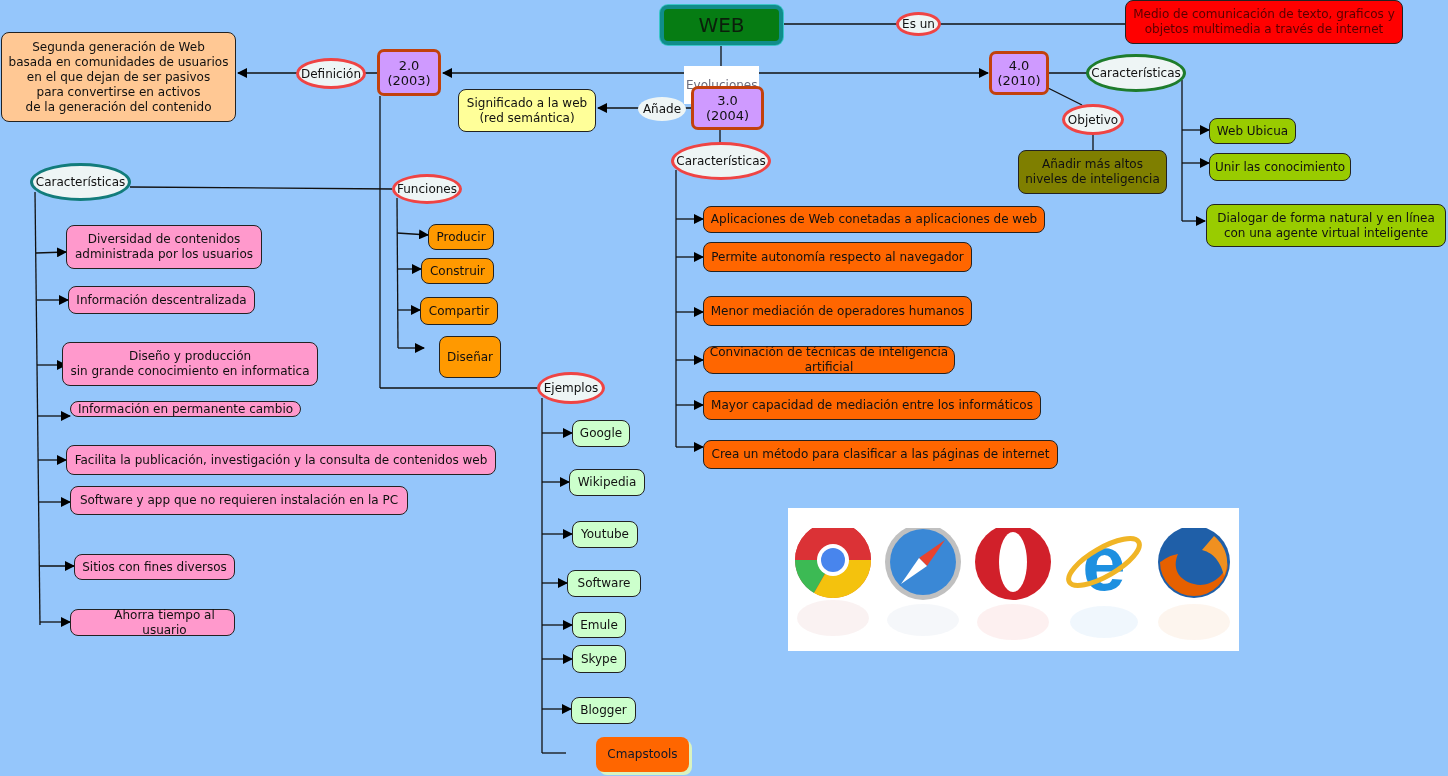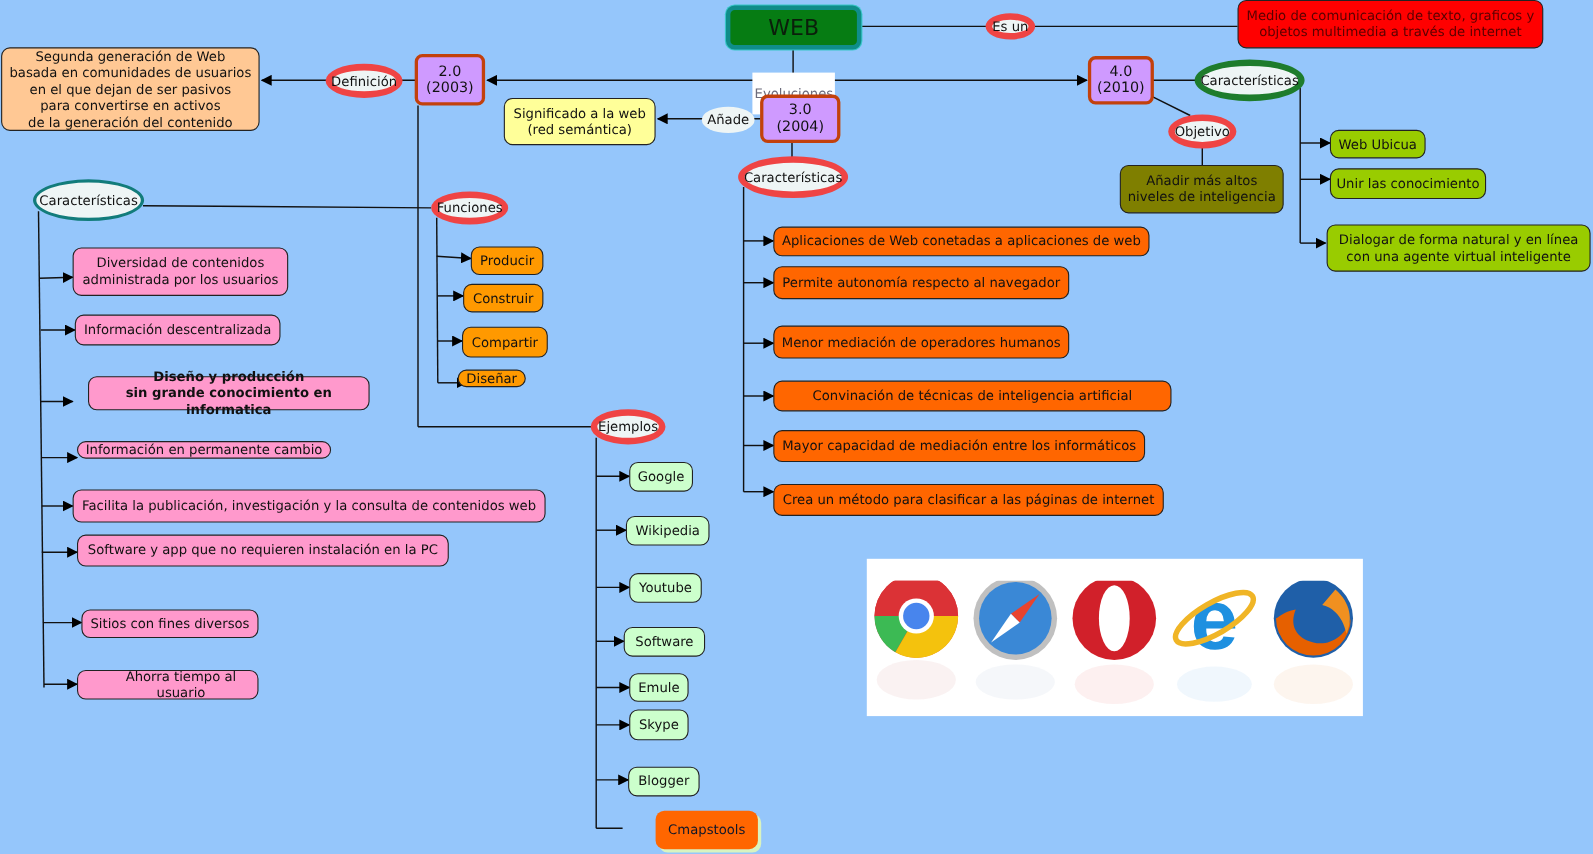--- a/index.html
+++ b/index.html
@@ -2,21 +2,21 @@
 <html><head>
 <meta charset="utf-8">
 <style>
   html, body { margin:0; padding:0; }
   body { width:1448px; height:776px; background:#95c6fb; position:relative; overflow:hidden;
          font-family:"DejaVu Sans", sans-serif; font-size:12px; color:#111; }
   #lines { position:absolute; left:0; top:0; width:1448px; height:776px; }
   .node { position:absolute; box-sizing:border-box; display:flex; align-items:center; justify-content:center;
           text-align:center; white-space:pre-line; line-height:15px; border:1px solid #222; border-radius:8px; }
   .ell { position:absolute; box-sizing:border-box; display:flex; align-items:center; justify-content:center;
-         background:#eef5f5; border:6px solid #ef4444; border-radius:50%; font-size:12px; white-space:nowrap; }
+         background:#eef5f5; border:3px solid #ef4444; border-radius:50%; font-size:12px; white-space:nowrap; }
   .web { background:#067c13; border:4px solid #0f8d8a; border-radius:8px; font-size:20px; color:#0b1f0b;
          box-shadow:0 0 0 1px #39c5c8; }
   .ver { background:#cf9aff; border:3px solid #c2410c; border-radius:7px; font-size:13px; }
   .peach { background:#ffc894; }
   .red { background:#ff0000; color:#5a0000; }
   .yellow { background:#ffff99; }
   .olive { background:#7f7f00; color:#111; }
   .lime { background:#99cc00; }
   .pink { background:#ff99cc; }
   .orange2 { background:#ff9900; }
@@ -109,71 +109,71 @@
 <div class="evo" style="left:684px;top:66px;">Evoluciones</div>
 
 <div class="node ver" style="left:377px;top:49px;width:64px;height:47px;">2.0
 (2003)</div>
 <div class="node ver" style="left:691px;top:86px;width:73px;height:44px;">3.0
 (2004)</div>
 <div class="node ver" style="left:989px;top:51px;width:60px;height:44px;">4.0
 (2010)</div>
 
 <div class="ell" style="left:296px;top:58px;width:70px;height:31px;">Definición</div>
-<div class="node peach" style="left:1px;top:32px;width:235px;height:76px;margin-top:11px;">Segunda generación de Web
+<div class="node peach" style="left:1px;top:32px;width:235px;height:90px;">Segunda generación de Web
 basada en comunidades de usuarios
 en el que dejan de ser pasivos
 para convertirse en activos
 de la generación del contenido</div>
 
 <div class="ell" style="left:638px;top:97px;width:48px;height:24px;border:none;">Añade</div>
 <div class="node yellow" style="left:458px;top:89px;width:138px;height:43px;">Significado a la web
 (red semántica)</div>
 
 <div class="ell" style="left:671px;top:142px;width:100px;height:38px;">Características</div>
 <div id="v3-list">
     <div class="node orange" style="left: 703px; top: 206px; width: 342px; height: 27px;">Aplicaciones de Web conetadas a aplicaciones de web</div>
     <div class="node orange" style="left: 703px; top: 242px; width: 269px; height: 30px;">Permite autonomía respecto al navegador</div>
     <div class="node orange" style="left: 703px; top: 296px; width: 269px; height: 30px;">Menor mediación de operadores humanos</div>
-    <div class="node orange" style="left: 703px; top: 346px; width: 362px; height: 28px;">Convinación de técnicas de inteligencia artificial</div>
+    <div class="node orange" style="left: 703px; top: 346px; width: 252px; height: 28px; border-radius: 10px;">Convinación de técnicas de inteligencia artificial</div>
     <div class="node orange" style="left: 703px; top: 391px; width: 338px; height: 29px;">Mayor capacidad de mediación entre los informáticos</div>
     <div class="node orange" style="left: 703px; top: 440px; width: 355px; height: 29px;">Crea un método para clasificar a las páginas de internet</div>
   </div>
 
 <div class="ell" style="left:1086px;top:54px;width:100px;height:38px;border-color:#1e7c2c;">Características</div>
 <div class="ell" style="left:1062px;top:104px;width:62px;height:31px;">Objetivo</div>
 <div class="node olive" style="left:1018px;top:150px;width:149px;height:44px;">Añadir más altos
 niveles de inteligencia</div>
 <div id="v4-list">
     <div class="node lime" style="left: 1209px; top: 118px; width: 87px; height: 26px;">Web Ubicua</div>
     <div class="node lime" style="left: 1209px; top: 153px; width: 142px; height: 28px;">Unir las conocimiento</div>
     <div class="node lime" style="left: 1206px; top: 204px; width: 240px; height: 43px;">Dialogar de forma natural y en línea
 con una agente virtual inteligente</div>
   </div>
 
 <div class="ell" style="left:30px;top:163px;width:101px;height:38px;border:3px solid #127c7b;">Características</div>
 <div id="v2-char-list">
     <div class="node pink" style="left: 66px; top: 225px; width: 196px; height: 44px;">Diversidad de contenidos
 administrada por los usuarios</div>
     <div class="node pink" style="left: 68px; top: 286px; width: 187px; height: 28px;">Información descentralizada</div>
-    <div class="node pink" style="left: 80px; top: 342px; width: 256px; height: 31px; font-weight: bold;">Diseño y producción
+    <div class="node pink" style="left: 62px; top: 342px; width: 256px; height: 44px;">Diseño y producción
 sin grande conocimiento en informatica</div>
     <div class="node pink" style="left: 70px; top: 401px; width: 231px; height: 16px;">Información en permanente cambio</div>
     <div class="node pink" style="left: 66px; top: 445px; width: 430px; height: 30px;">Facilita la publicación, investigación y la consulta de contenidos web</div>
     <div class="node pink" style="left: 70px; top: 486px; width: 338px; height: 29px;">Software y app que no requieren instalación en la PC</div>
     <div class="node pink" style="left: 74px; top: 554px; width: 161px; height: 26px;">Sitios con fines diversos</div>
     <div class="node pink" style="left: 70px; top: 609px; width: 165px; height: 27px; padding-left: 24px;">Ahorra tiempo al usuario</div>
   </div>
 
 <div class="ell" style="left:392px;top:174px;width:70px;height:30px;">Funciones</div>
 <div id="v2-func-list">
     <div class="node orange2" style="left: 428px; top: 224px; width: 66px; height: 26px;">Producir</div>
     <div class="node orange2" style="left: 421px; top: 258px; width: 73px; height: 26px;">Construir</div>
     <div class="node orange2" style="left: 420px; top: 297px; width: 78px; height: 28px;">Compartir</div>
-    <div class="node orange2" style="left: 416px; top: 336px; width: 62px; height: 16px; text-align: center;">Diseñar</div>
+    <div class="node orange2" style="left: 439px; top: 336px; width: 62px; height: 42px; text-align: center;">Diseñar</div>
   </div>
 
 <div class="ell" style="left:537px;top:372px;width:68px;height:32px;">Ejemplos</div>
 <div id="v2-ex-list">
     <div class="node mint" style="left: 572px; top: 420px; width: 58px; height: 27px;">Google</div>
     <div class="node mint" style="left: 569px; top: 469px; width: 76px; height: 27px;">Wikipedia</div>
     <div class="node mint" style="left: 572px; top: 521px; width: 66px; height: 27px;">Youtube</div>
     <div class="node mint" style="left: 567px; top: 570px; width: 74px; height: 27px;">Software</div>
     <div class="node mint" style="left: 572px; top: 612px; width: 54px; height: 26px;">Emule</div>
     <div class="node mint" style="left: 572px; top: 645px; width: 54px; height: 28px;">Skype</div>

